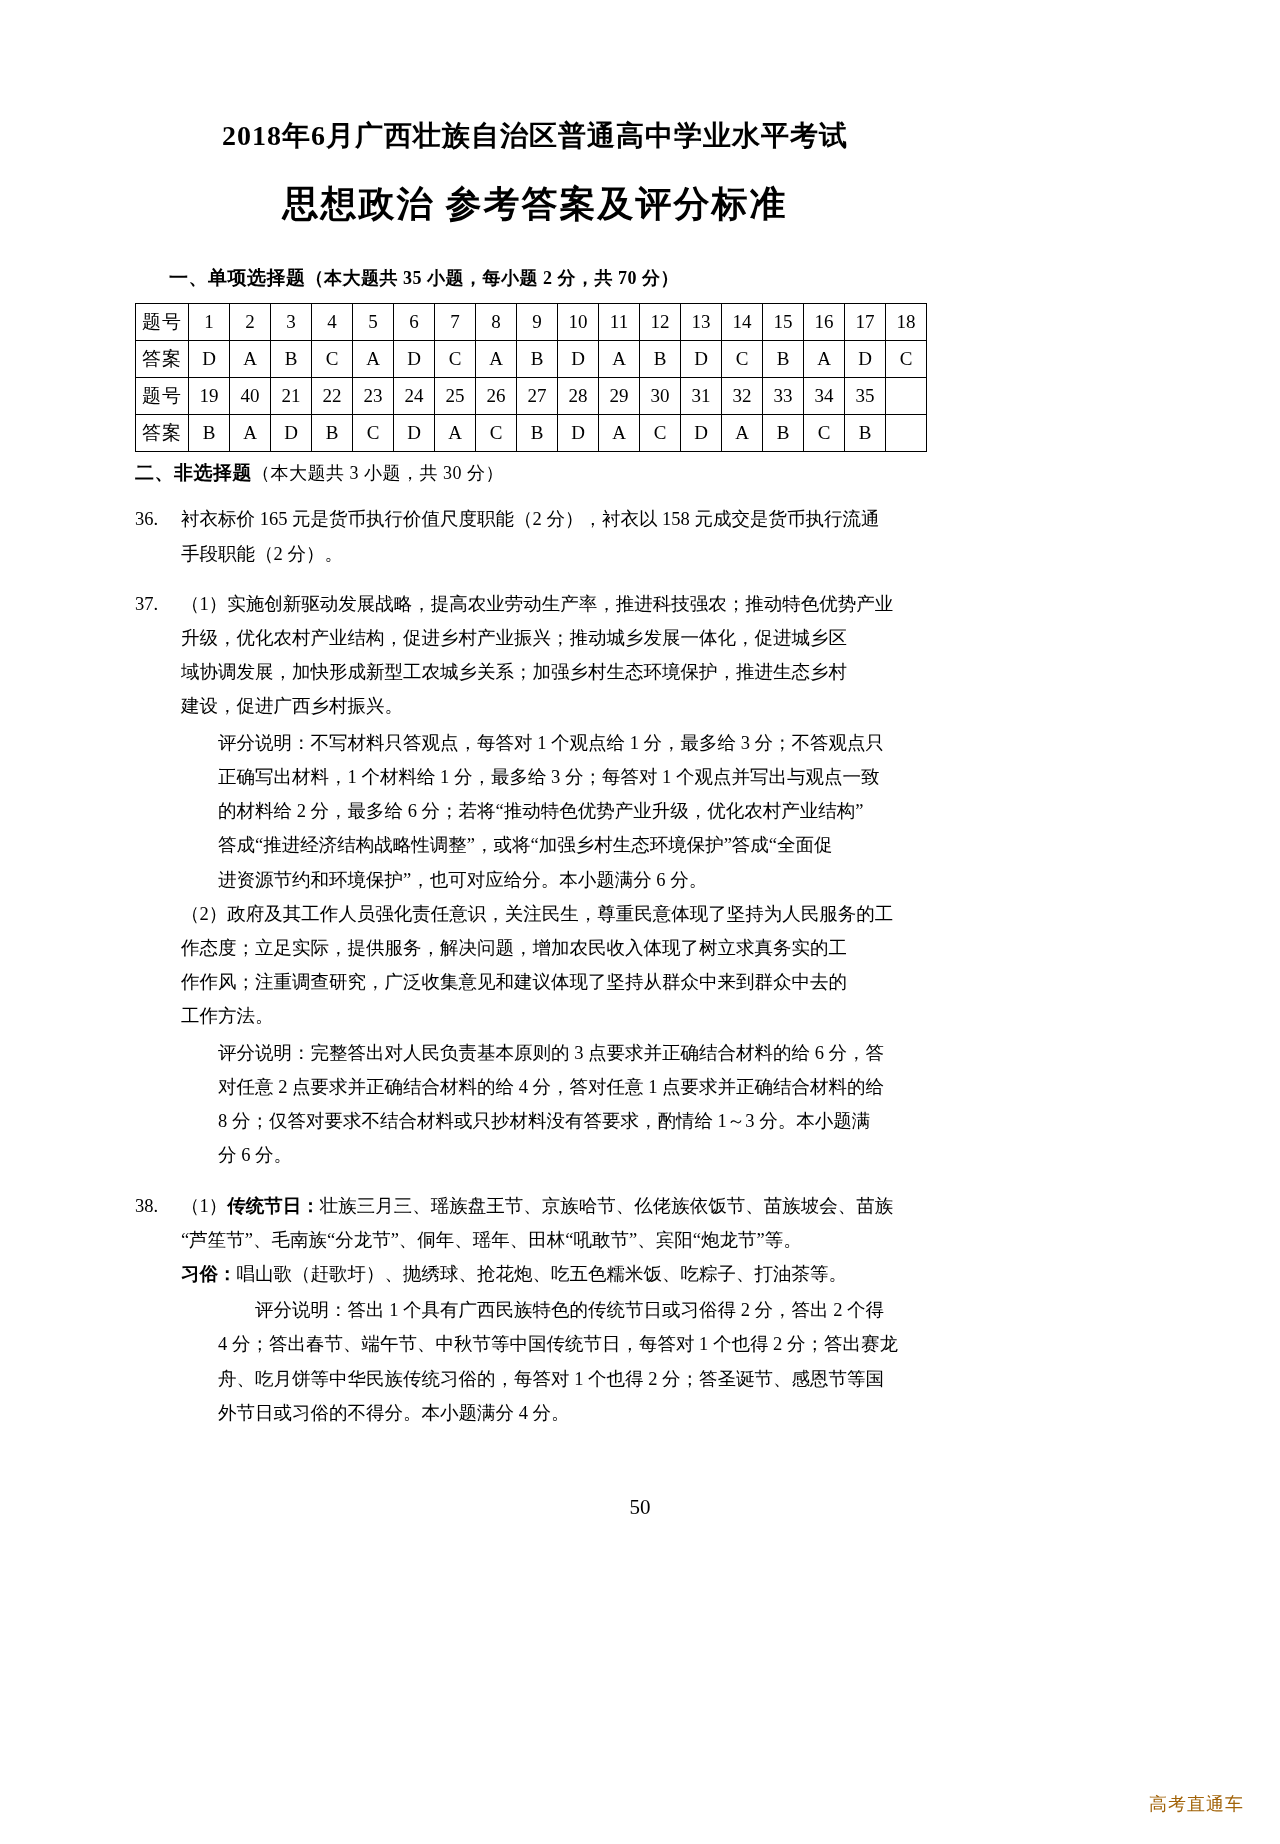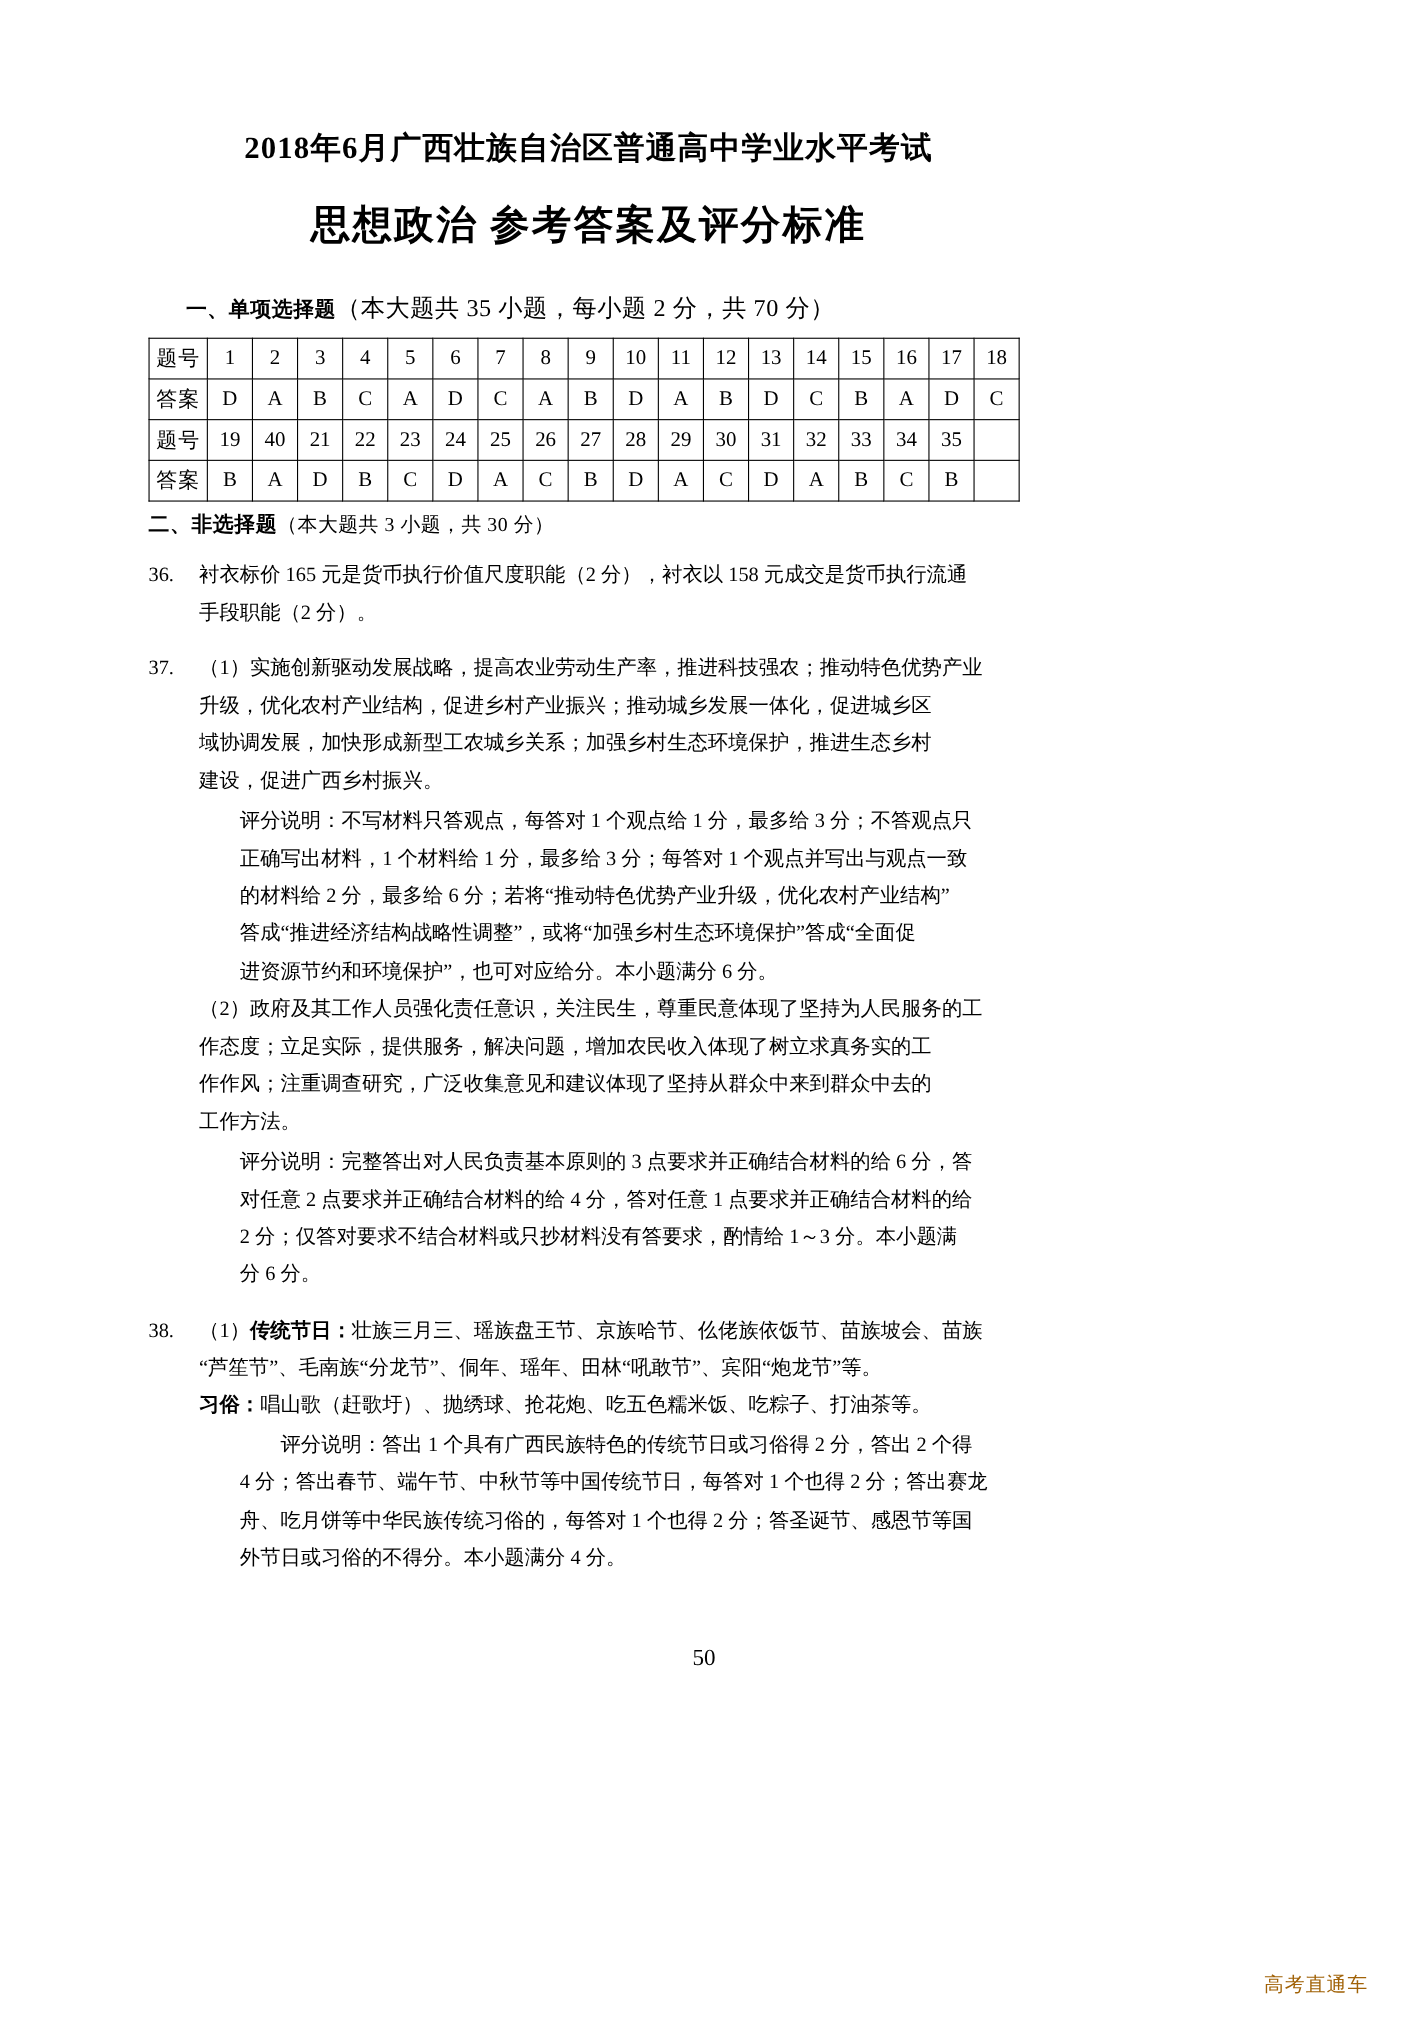--- a/index.html
+++ b/index.html
@@ -44,22 +44,22 @@
     white-space: nowrap;
   }
   .section-head {
     font-size: 19px;
     font-weight: 700;
     margin-top: 38px;
     margin-left: 34px;
     letter-spacing: 0.5px;
   }
   .section-head .paren {
-    font-weight: 400;
-    font-size: 22px;
+    font-weight: 700;
+    font-size: 18px;
   }
   .section-head-2 {
     font-size: 19px;
     font-weight: 700;
     margin-top: 8px;
     margin-left: 0px;
     letter-spacing: 0.5px;
   }
   .section-head-2 .paren {
     font-weight: 400;
@@ -274,21 +274,21 @@
         </div>
 
         <div>
           <p><span>（2）</span><span>政府及其工作人员强化责任意识，关注民生，尊重民意体现了坚持为人民服务的工</span></p>
           <p class="hang-2">作态度；立足实际，提供服务，解决问题，增加农民收入体现了树立求真务实的工</p>
           <p class="hang-2">作作风；注重调查研究，广泛收集意见和建议体现了坚持从群众中来到群众中去的</p>
           <p class="hang-2">工作方法。</p>
           <div class="note hang-2">
             <p>评分说明：完整答出对人民负责基本原则的 3 点要求并正确结合材料的给 6 分，答</p>
             <p>对任意 2 点要求并正确结合材料的给 4 分，答对任意 1 点要求并正确结合材料的给</p>
-            <p>2 分；仅答对要求不结合材料或只抄材料没有答要求，酌情给 1～3 分。本小题满</p>
+            <p>8 分；仅答对要求不结合材料或只抄材料没有答要求，酌情给 1～3 分。本小题满</p>
             <p>分 6 分。</p>
           </div>
         </div>
 
       </div>
     </div>
 
     <div class="qblock">
       <span class="qnum">38.</span>
       <div class="qbody">

